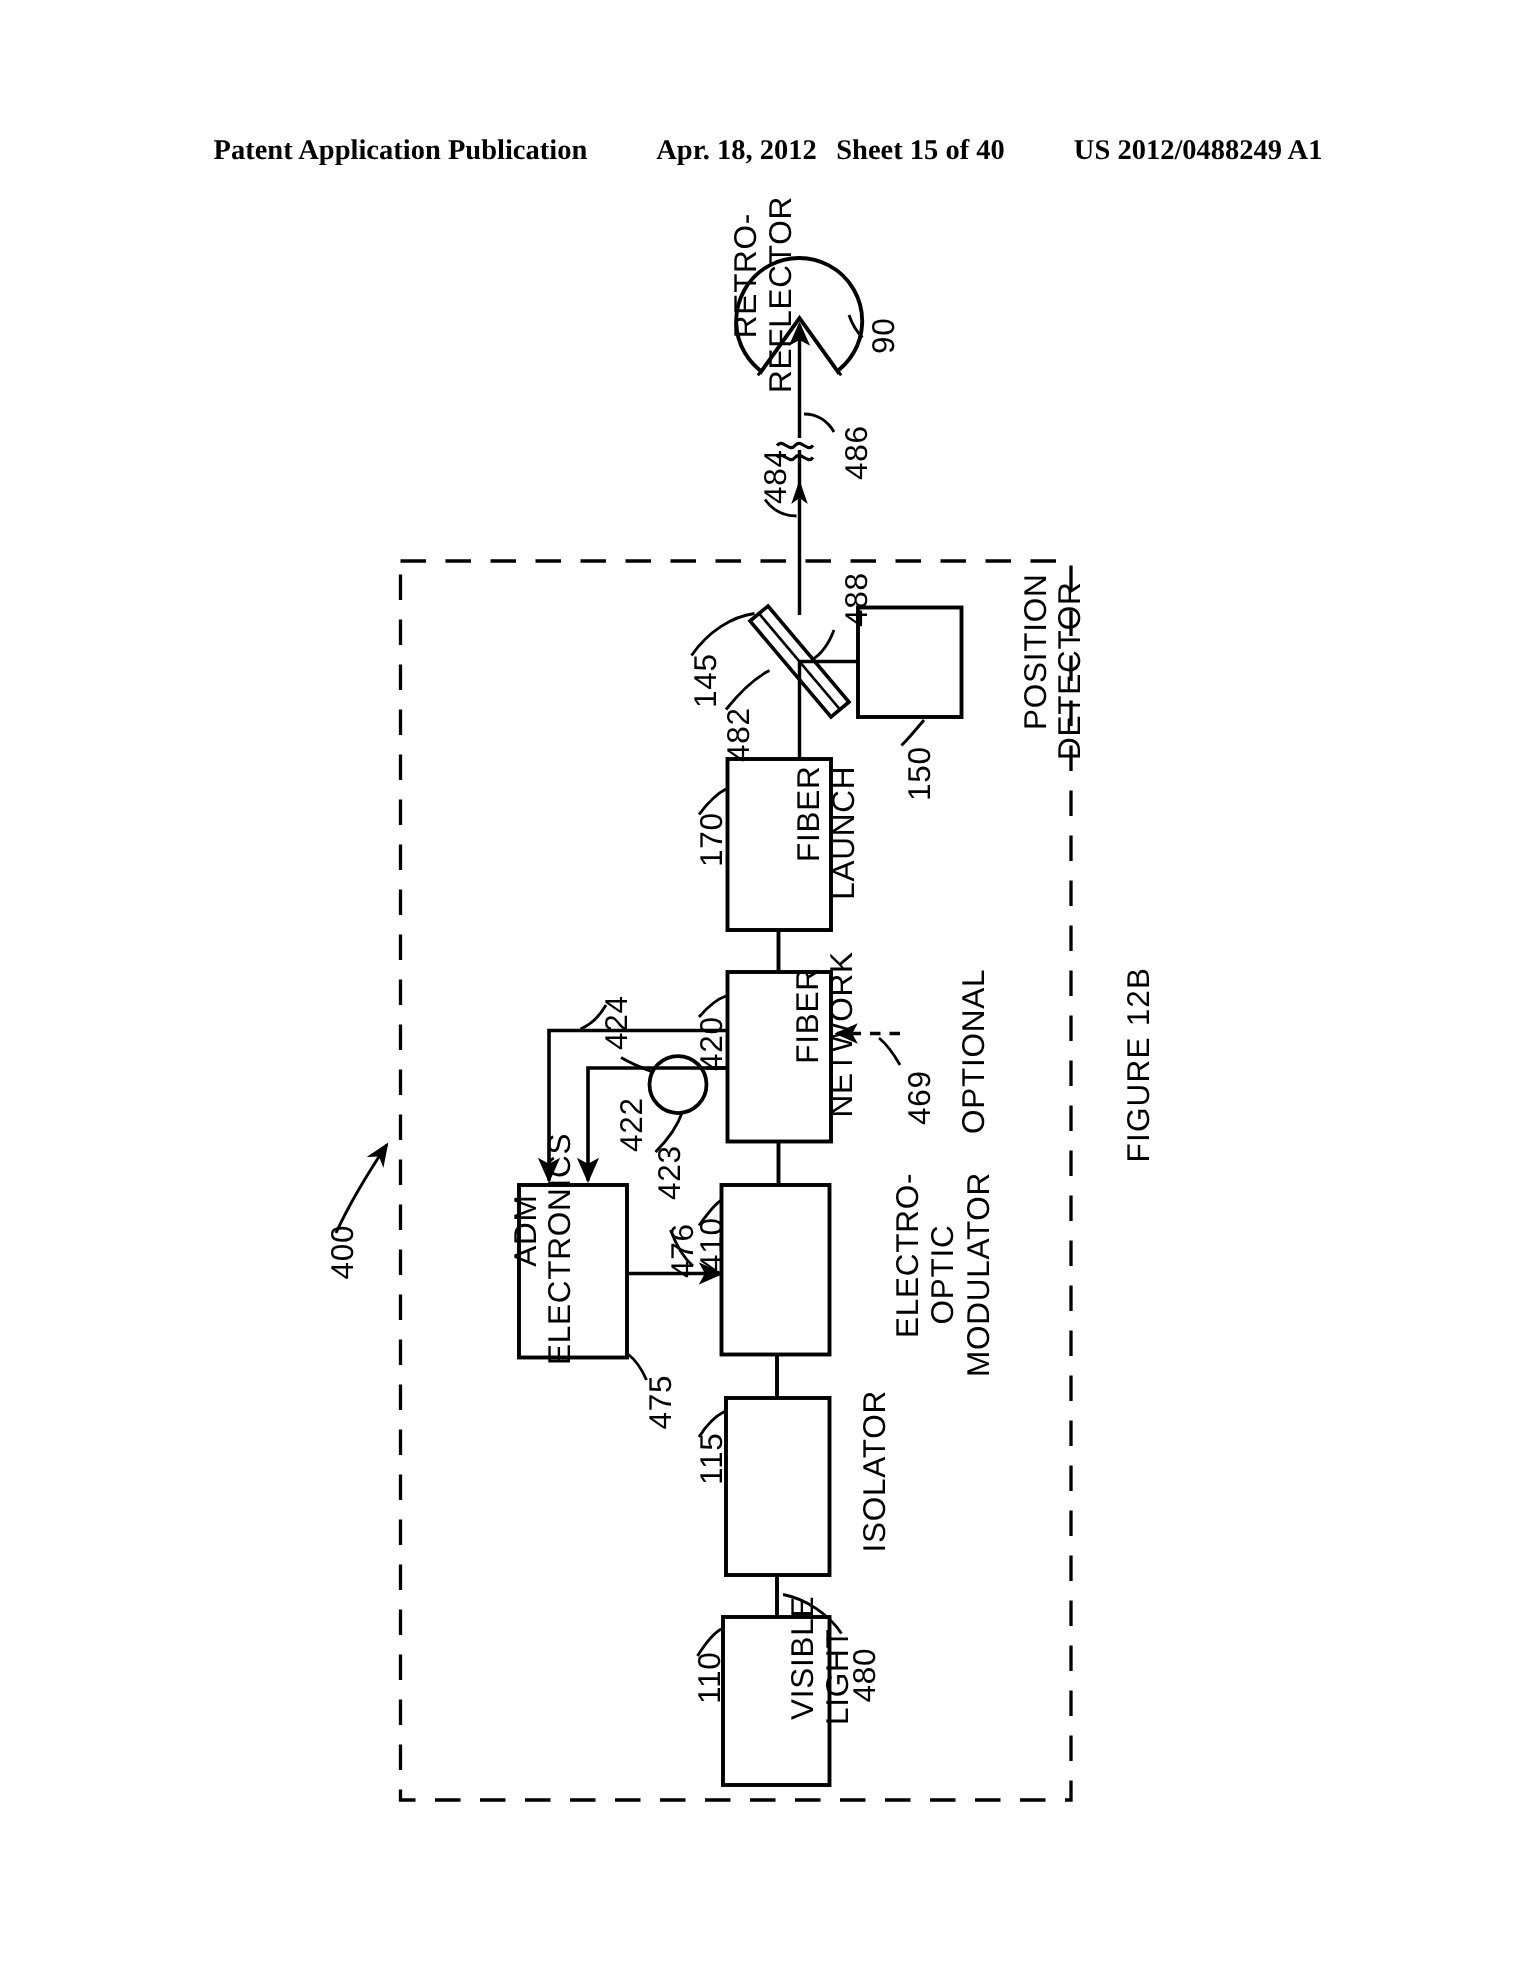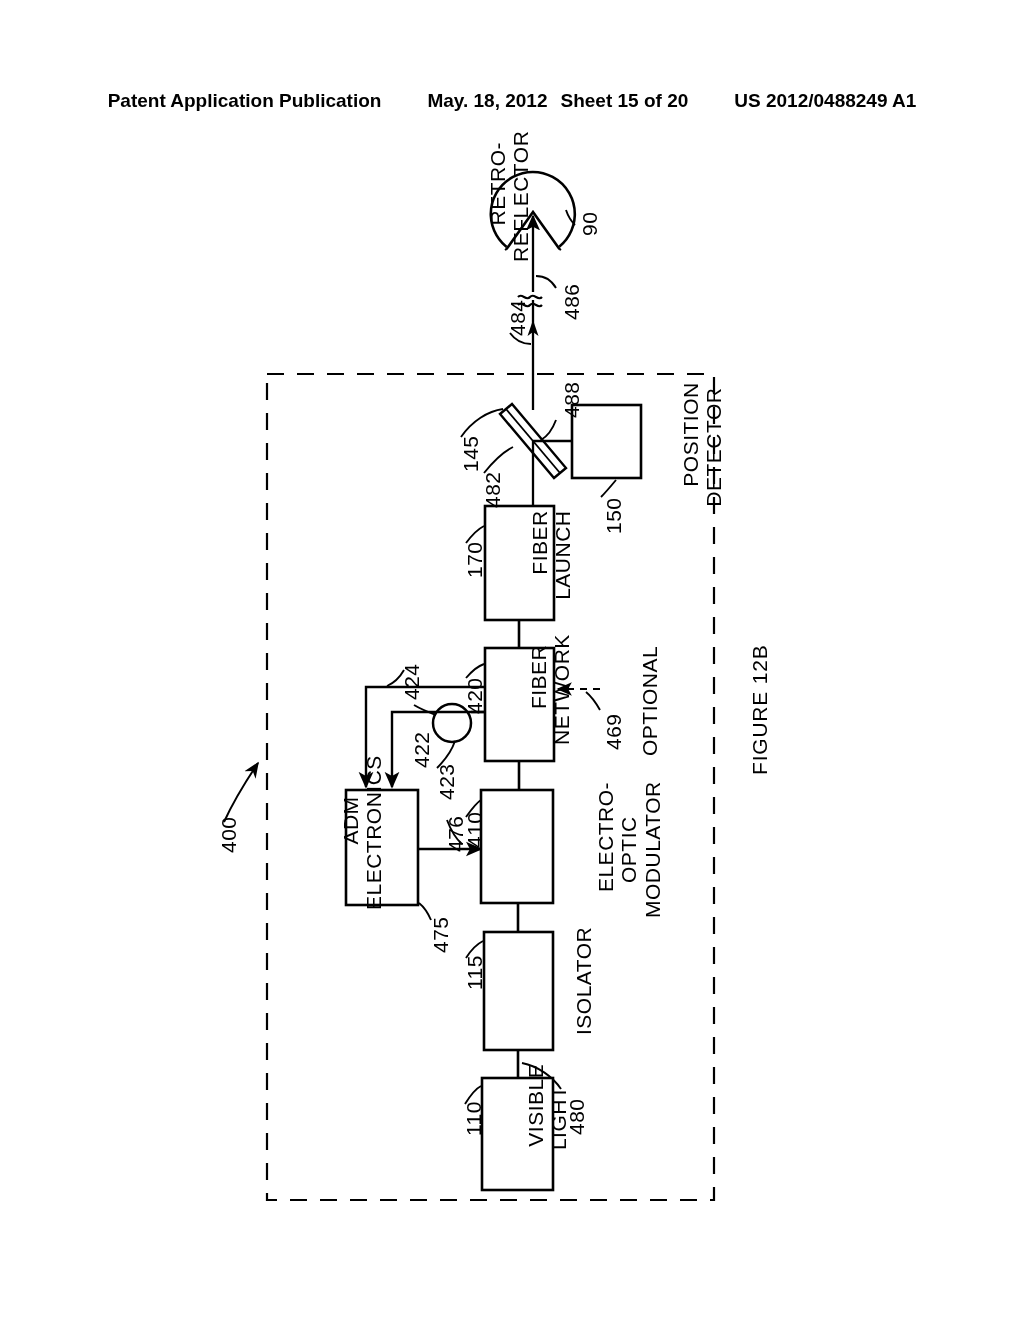--- a/index.html
+++ b/index.html
@@ -19,21 +19,21 @@
   
   #page-header {
     position: absolute;
     left: 0;
     top: 84px;
     width: 1024px;
     height: 34px;
     display: flex;
     align-items: center;
     justify-content: center;
-    font-family: Liberation Sans, sans-serif;
+    font-family: Liberation Serif, serif;
     font-weight: bold;
     font-size: 19px;
     color: #000;
     letter-spacing: 0px;
     white-space: pre;
   }
   #page-header .hdr-seg { display: inline-block; }
   #page-header .gap-lg { display: inline-block; width: 46px; }
   #page-header .gap-md { display: inline-block; width: 13px; }
   #page-header .gap-xl { display: inline-block; width: 46px; }
@@ -74,21 +74,21 @@
   }
   .fig-title {
     font-size: 21px;
     letter-spacing: 0.8px;
   }
 </style>
 </head>
 <body>
 
 <div id="page-header">
-  <span class="hdr-seg">Patent Application Publication</span><span class="gap-lg"></span><span class="hdr-seg">May. 18, 2012</span><span class="gap-md"></span><span class="hdr-seg">Sheet 15 of 20</span><span class="gap-xl"></span><span class="hdr-seg">US 2012/0488249 A1</span>
+  <span class="hdr-seg">Patent Application Publication</span><span class="gap-lg"></span><span class="hdr-seg">Apr. 18, 2012</span><span class="gap-md"></span><span class="hdr-seg">Sheet 15 of 40</span><span class="gap-xl"></span><span class="hdr-seg">US 2012/0488249 A1</span>
 </div>
 
 <div id="figure-canvas">
 
   <svg id="figure-svg" viewBox="0 0 1024 1320">
     <defs>
       <marker id="arrowSolid" viewBox="0 0 10 10" refX="9" refY="5" markerWidth="7" markerHeight="7" orient="auto-start-reverse">
         <path d="M 0 0.6 L 10 5 L 0 9.4 L 2.4 5 Z" fill="#000"></path>
       </marker>
       <marker id="arrowSmall" viewBox="0 0 10 10" refX="9" refY="5" markerWidth="6.5" markerHeight="6.5" orient="auto-start-reverse">

